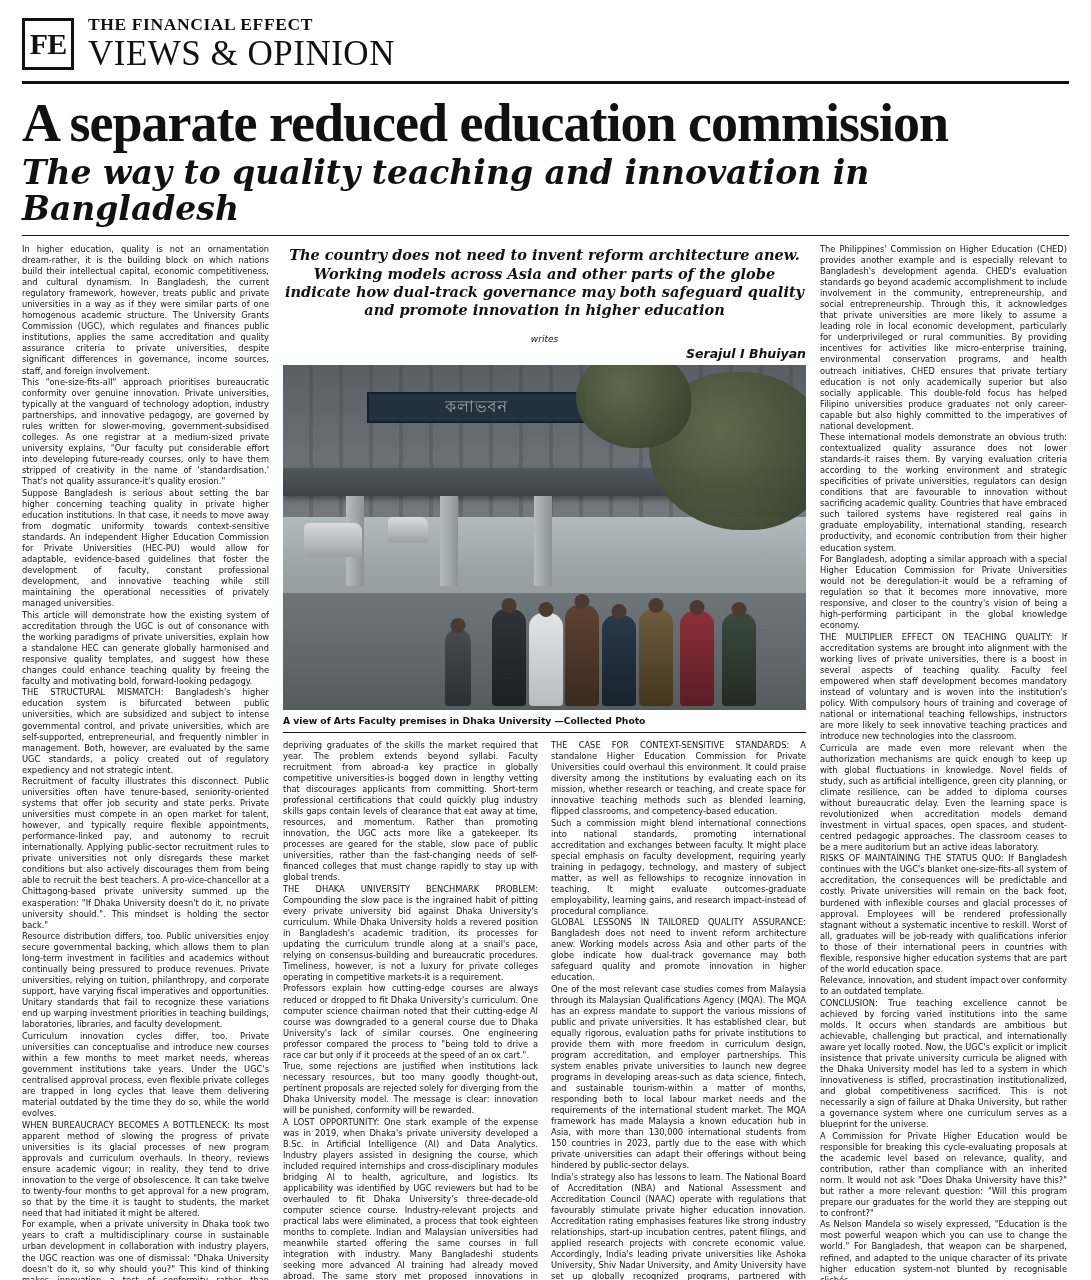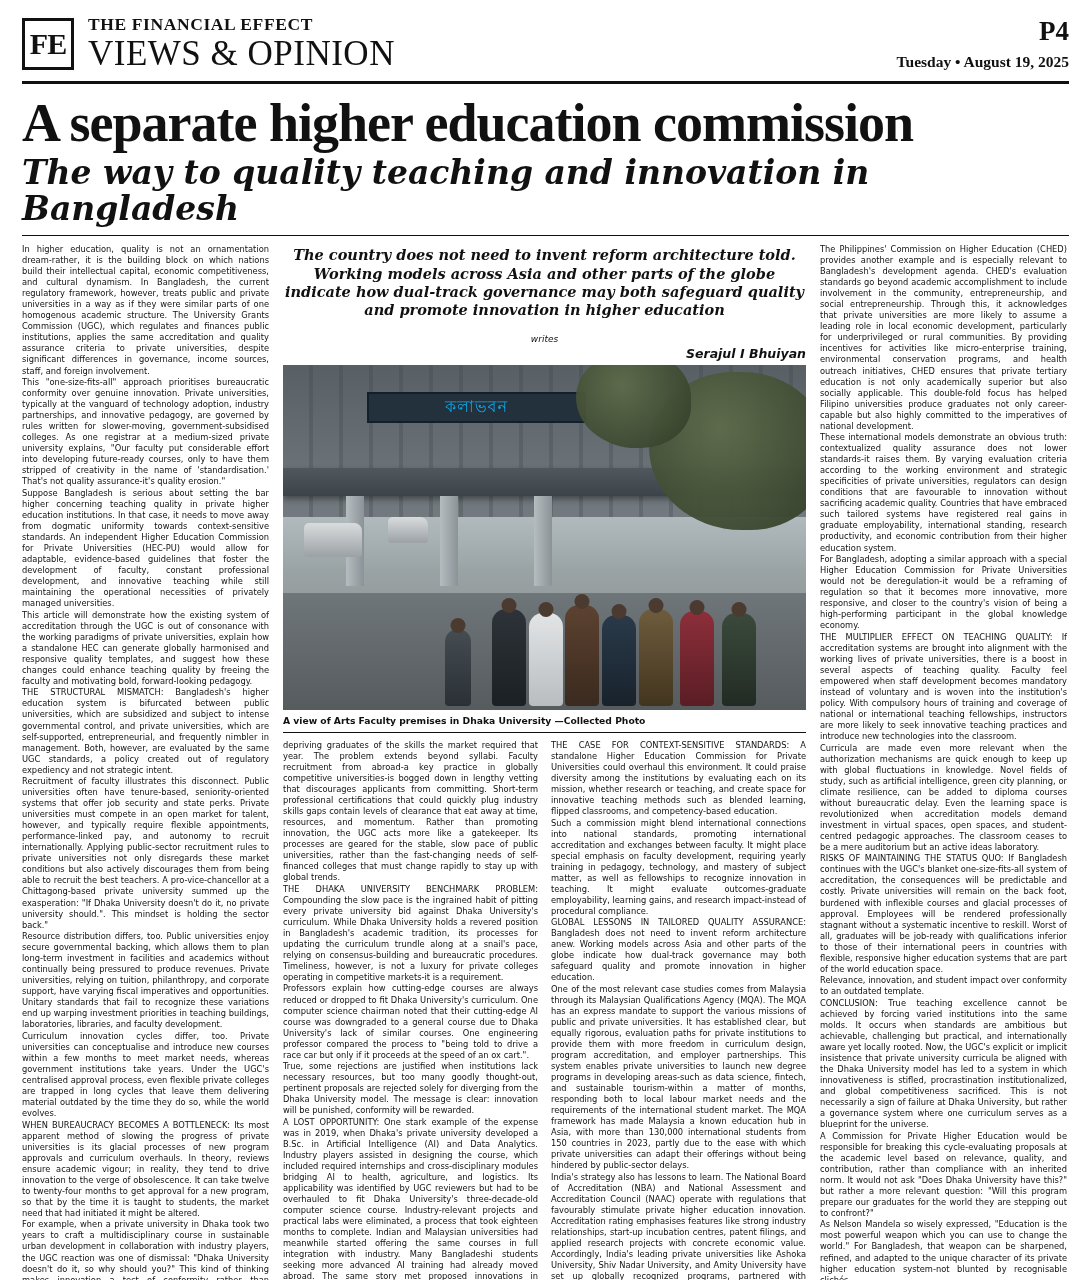--- a/index.html
+++ b/index.html
@@ -148,21 +148,21 @@
     background:
       linear-gradient(rgba(60,66,70,0.55), rgba(60,66,70,0.15)),
       repeating-linear-gradient(90deg, #7c848a 0 26px, #6a7277 26px 30px);
   }
   .ph-sign {
     position: absolute; left: 16%; top: 8%;
     width: 42%; height: 9%;
     background: #23313d;
     border: 2px solid #13202b;
     display: flex; align-items: center; justify-content: center;
-    color: #0ea5e9;
+    color: #a3a3a3;
     font-family: "DejaVu Sans", sans-serif;
     font-size: 16px;
     letter-spacing: 1px;
   }
   .ph-canopy {
     position: absolute; left: 0; top: 30%; width: 100%; height: 8%;
     background: linear-gradient(#4f585e, #3c4449);
     box-shadow: 0 3px 6px rgba(0,0,0,0.4);
   }
   .ph-pillar {
@@ -229,48 +229,44 @@
 <div class="page">
 
   <div class="masthead">
     <div class="mast-left">
       <div class="fe-logo">FE</div>
       <div class="mast-titles">
         <div class="mast-paper">THE FINANCIAL EFFECT</div>
         <div class="mast-section">VIEWS &amp; OPINION</div>
       </div>
     </div>
-    <div class="mast-right">
-      <div class="mast-page">P4</div>
-      <div class="mast-date">Tuesday • August 19, 2025</div>
-    </div>
   </div>
   <div class="rule-thick"></div>
 
-  <h1 class="headline">A separate higher education commission</h1>
+  <h1 class="headline">A separate reduced education commission</h1>
   <div class="subhead">The way to quality teaching and innovation in Bangladesh</div>
   <div class="rule-thin"></div>
 
   <div class="content">
 
     <div class="col">
       <p>In higher education, quality is not an ornamentation dream-rather, it is the building block on which nations build their intellectual capital, economic competitiveness, and cultural dynamism. In Bangladesh, the current regulatory framework, however, treats public and private universities in a way as if they were similar parts of one homogenous academic structure. The University Grants Commission (UGC), which regulates and finances public institutions, applies the same accreditation and quality assurance criteria to private universities, despite significant differences in governance, income sources, staff, and foreign involvement.</p>
       <p>This "one-size-fits-all" approach prioritises bureaucratic conformity over genuine innovation. Private universities, typically at the vanguard of technology adoption, industry partnerships, and innovative pedagogy, are governed by rules written for slower-moving, government-subsidised colleges. As one registrar at a medium-sized private university explains, "Our faculty put considerable effort into developing future-ready courses, only to have them stripped of creativity in the name of 'standardisation.' That's not quality assurance-it's quality erosion."</p>
       <p>Suppose Bangladesh is serious about setting the bar higher concerning teaching quality in private higher education institutions. In that case, it needs to move away from dogmatic uniformity towards context-sensitive standards. An independent Higher Education Commission for Private Universities (HEC-PU) would allow for adaptable, evidence-based guidelines that foster the development of faculty, constant professional development, and innovative teaching while still maintaining the operational necessities of privately managed universities.</p>
       <p>This article will demonstrate how the existing system of accreditation through the UGC is out of consonance with the working paradigms of private universities, explain how a standalone HEC can generate globally harmonised and responsive quality templates, and suggest how these changes could enhance teaching quality by freeing the faculty and motivating bold, forward-looking pedagogy.</p>
       <p>THE STRUCTURAL MISMATCH: Bangladesh's higher education system is bifurcated between public universities, which are subsidized and subject to intense governmental control, and private universities, which are self-supported, entrepreneurial, and frequently nimbler in management. Both, however, are evaluated by the same UGC standards, a policy created out of regulatory expediency and not strategic intent.</p>
       <p>Recruitment of faculty illustrates this disconnect. Public universities often have tenure-based, seniority-oriented systems that offer job security and state perks. Private universities must compete in an open market for talent, however, and typically require flexible appointments, performance-linked pay, and autonomy to recruit internationally. Applying public-sector recruitment rules to private universities not only disregards these market conditions but also actively discourages them from being able to recruit the best teachers. A pro-vice-chancellor at a Chittagong-based private university summed up the exasperation: "If Dhaka University doesn't do it, no private university should.". This mindset is holding the sector back."</p>
       <p>Resource distribution differs, too. Public universities enjoy secure governmental backing, which allows them to plan long-term investment in facilities and academics without continually being pressured to produce revenues. Private universities, relying on tuition, philanthropy, and corporate support, have varying fiscal imperatives and opportunities. Unitary standards that fail to recognize these variations end up warping investment priorities in teaching buildings, laboratories, libraries, and faculty development.</p>
       <p>Curriculum innovation cycles differ, too. Private universities can conceptualise and introduce new courses within a few months to meet market needs, whereas government institutions take years. Under the UGC's centralised approval process, even flexible private colleges are trapped in long cycles that leave them delivering material outdated by the time they do so, while the world evolves.</p>
       <p>WHEN BUREAUCRACY BECOMES A BOTTLENECK: Its most apparent method of slowing the progress of private universities is its glacial processes of new program approvals and curriculum overhauls. In theory, reviews ensure academic vigour; in reality, they tend to drive innovation to the verge of obsolescence. It can take twelve to twenty-four months to get approval for a new program, so that by the time it is taught to students, the market need that had initiated it might be altered.</p>
       <p>For example, when a private university in Dhaka took two years to craft a multidisciplinary course in sustainable urban development in collaboration with industry players, the UGC reaction was one of dismissal: "Dhaka University doesn't do it, so why should you?" This kind of thinking makes innovation a test of conformity rather than advancement. One dean recalled that their business curriculum update was stalled for fourteen months, resulting in outdated case studies and</p>
     </div>
 
     <div class="col-center">
-      <div class="blurb">The country does not need to invent reform architecture told. Working models across Asia and other parts of the globe indicate how dual-track governance may both safeguard quality and promote innovation in higher education</div>
+      <div class="blurb">The country does not need to invent reform architecture anew. Working models across Asia and other parts of the globe indicate how dual-track governance may both safeguard quality and promote innovation in higher education</div>
       <div class="writes">writes</div>
       <div class="byline">Serajul I Bhuiyan</div>
 
       <div class="photo-wrap">
         <div class="photo">
           <div class="ph-sky"></div>
           <div class="ph-building"></div>
           <div class="ph-sign">কলাভবন</div>
           <div class="ph-canopy"></div>
           <div class="ph-pillar" style="left:12%;"></div>

